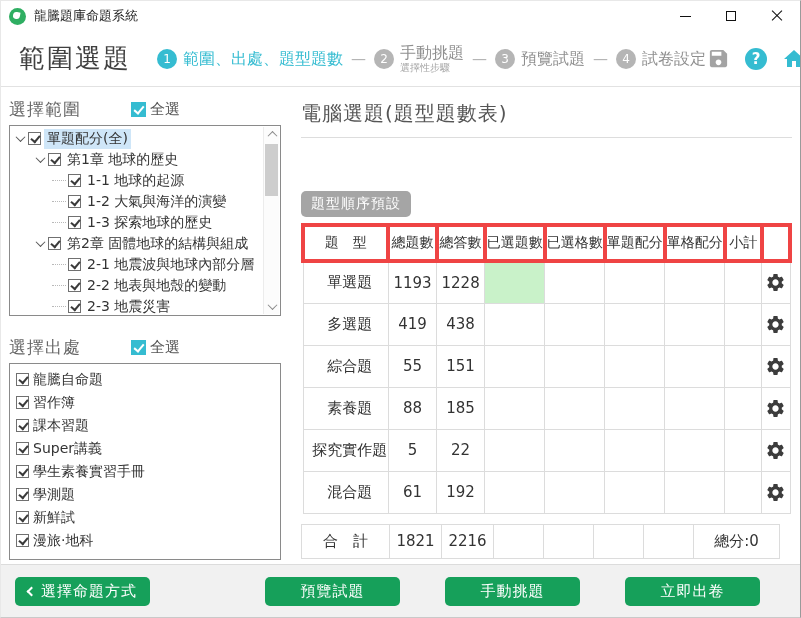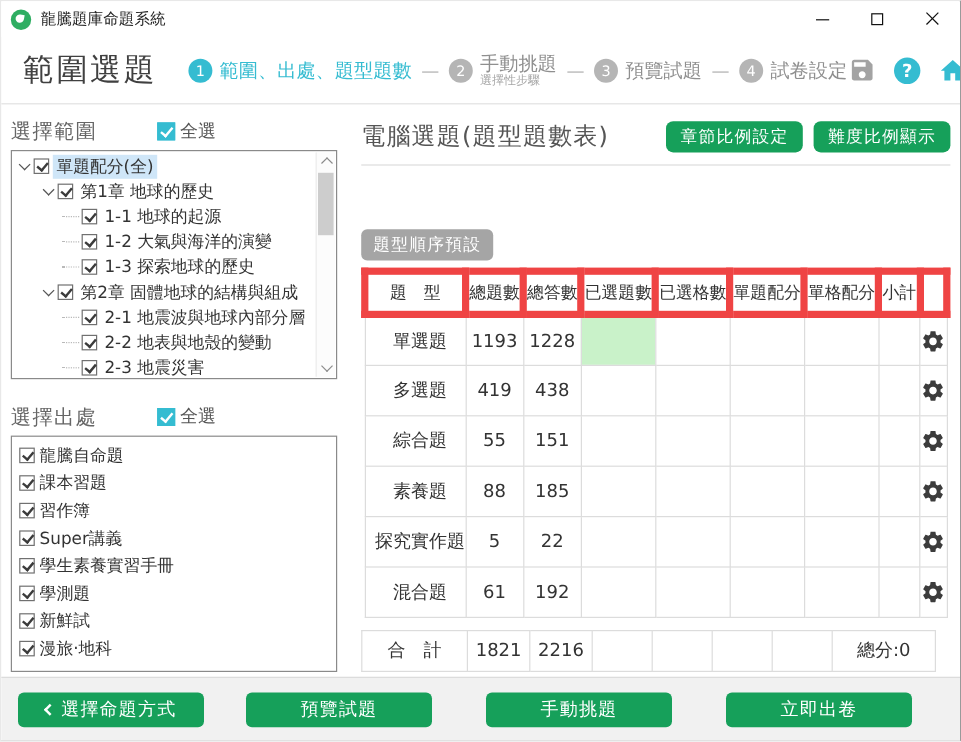--- a/index.html
+++ b/index.html
@@ -88,36 +88,36 @@
   .main-title { font-size:20px; color:#555; letter-spacing:1px; }
   .head-btns { margin-left:auto; display:flex; gap:9px; }
   .green-btn { background:#16a05a; color:#fff; border:none; border-radius:6px; font-size:14px;
                padding:4px 12px; letter-spacing:1px; cursor:pointer; font-family:inherit; }
   .divider { border-bottom:1px solid #ddd; margin-top:10px; }
   .order-badge { display:inline-block; margin-top:53px; background:#a5a5a5; color:#fff; font-size:14px;
                  border-radius:5px; padding:4px 10px; letter-spacing:1px; }
 
   table { border-collapse:collapse; table-layout:fixed; }
   .qtable { margin-top:6px; border:1px solid #b9b9b9; }
-  .qtable th { font-weight:normal; font-size:14px; color:#333; height:36px; border:6px solid #ef4444;
+  .qtable th { font-weight:normal; font-size:14px; color:#333; height:36px; border:4px solid #ef4444;
                white-space:nowrap; overflow:visible; padding:0; }
   .qtable td { height:42px; border:1px solid #dcdcdc; font-size:15px; color:#333; text-align:center; padding:0; }
   .qtable td.type-cell { text-align:center; padding-left:8px; white-space:nowrap; }
   .qtable td.sel-green { background:#c9f2c9; }
   .gear-cell { cursor:pointer; }
   .gear-cell svg { vertical-align:middle; }
 
   .sum-table { margin-top:10px; border:1px solid #b9b9b9; }
   .sum-table td { height:34px; border:1px solid #dcdcdc; font-size:15px; color:#333; text-align:center; padding:0;margin-top:36px; }
   .score-cell { color:#e8413c; font-size:14px; white-space:nowrap; }
 
   
   .footer { position:absolute; left:0; right:0; bottom:0; height:53px; background:#f1f1f1; border-top:1px solid #dcdcdc;
             display:flex; align-items:center; }
-  .footer .green-btn { font-size:15px; padding:5px 0; border-radius:5px; width:155px; text-align:center; }
+  .footer .green-btn { font-size:15px; padding:5px 0; border-radius:5px; width:135px; text-align:center; }
   .back-btn { margin-left:14px; display:flex; align-items:center; justify-content:center; gap:6px; width:136px; }
   .chev-left { width:7px; height:7px; border-left:2px solid #fff; border-bottom:2px solid #fff; transform:rotate(45deg); flex:none; }
   .footer-group { margin-left:auto; margin-right:40px; display:flex; gap:45px; }
 </style>
 </head>
 <body>
 
 <div class="window">
 
   <div class="titlebar">
@@ -259,25 +259,25 @@
         </span>
       </div>
 
       <div class="source-box">
         <div class="src-row">
           <span class="cb checked"></span>
           <span>龍騰自命題</span>
         </div>
         <div class="src-row">
           <span class="cb checked"></span>
+          <span>習作簿</span>
+        </div>
+        <div class="src-row">
+          <span class="cb checked"></span>
           <span>課本習題</span>
-        </div>
-        <div class="src-row">
-          <span class="cb checked"></span>
-          <span>習作簿</span>
         </div>
         <div class="src-row">
           <span class="cb checked"></span>
           <span>Super講義</span>
         </div>
         <div class="src-row">
           <span class="cb checked"></span>
           <span>學生素養實習手冊</span>
         </div>
         <div class="src-row">
@@ -291,24 +291,20 @@
         <div class="src-row">
           <span class="cb checked"></span>
           <span>漫旅‧地科</span>
         </div>
       </div>
     </div>
 
     <div class="right-col">
       <div class="main-head">
         <span class="main-title">電腦選題(題型題數表)</span>
-        <span class="head-btns">
-          <button class="green-btn">章節比例設定</button>
-          <button class="green-btn">難度比例顯示</button>
-        </span>
       </div>
       <div class="divider"></div>
 
       <span class="order-badge">題型順序預設</span>
 
       <table class="qtable">
         <colgroup>
           <col style="width:88px">
             <col style="width:52px">
             <col style="width:52px">

